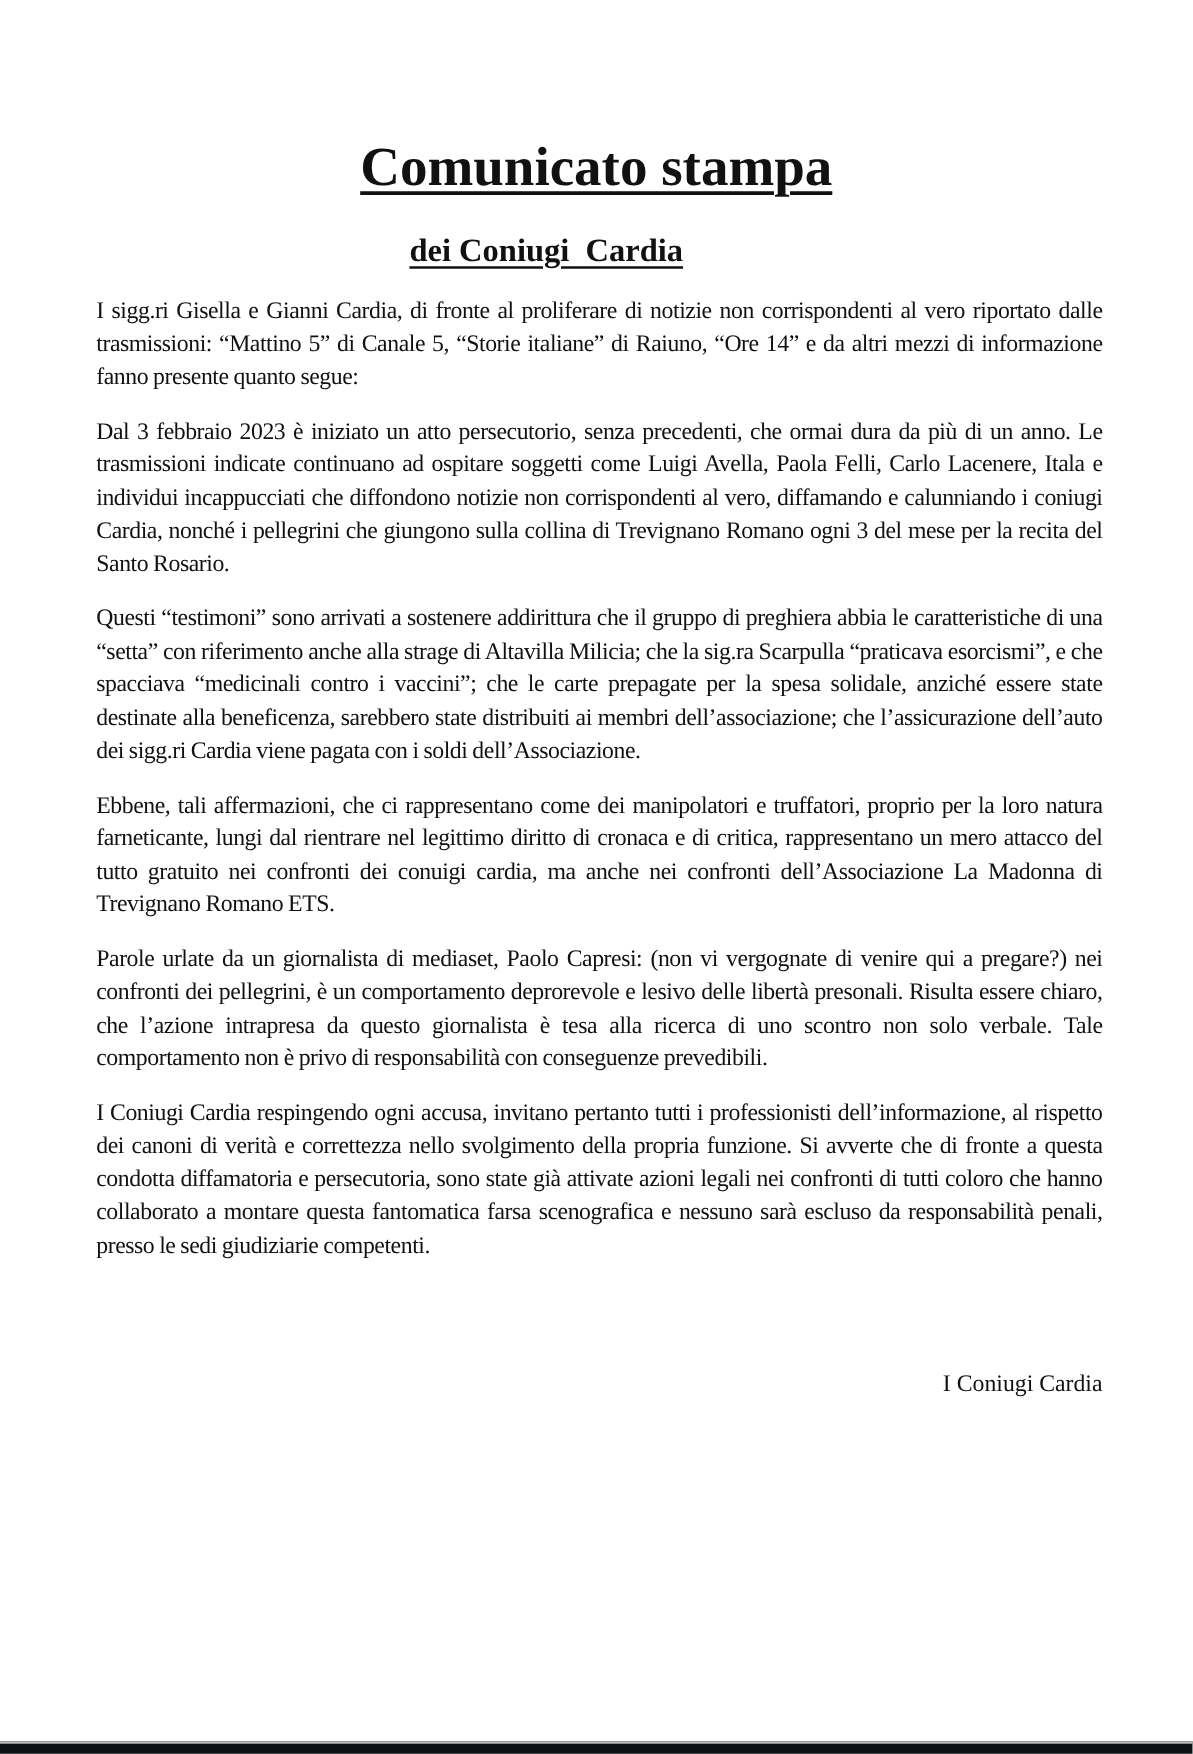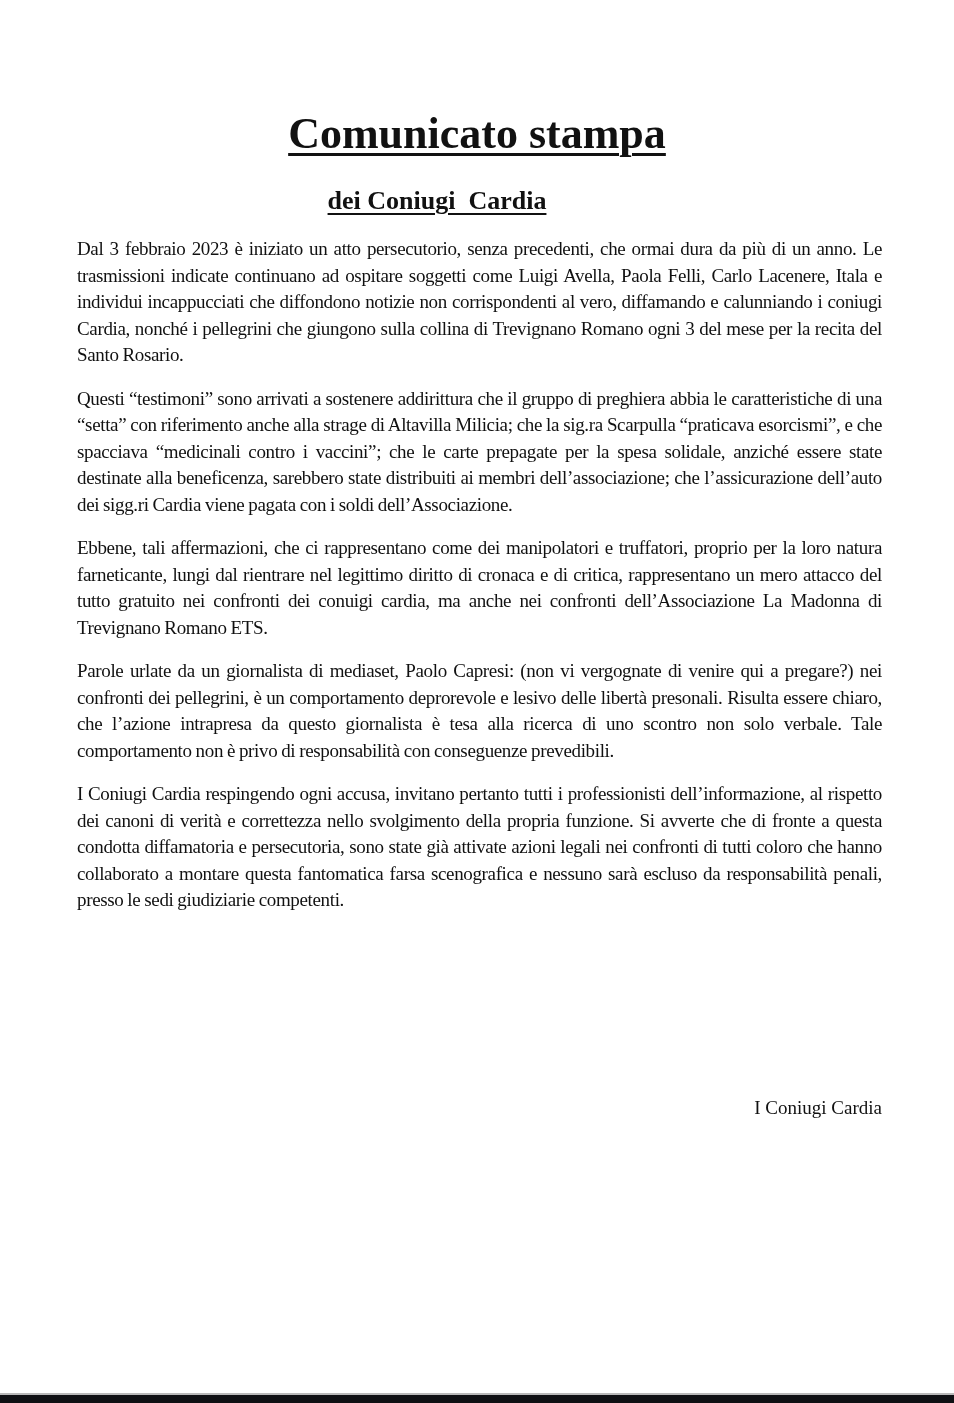--- a/index.html
+++ b/index.html
@@ -91,20 +91,21 @@
     }
   </style>
 </head>
 <body>
 
 <div class="page">
   <h1 class="title"><span>Comunicato stampa</span></h1>
   <h2 class="subtitle"><span>dei Coniugi  Cardia</span></h2>
 
   <div class="body-text">
+    <p class="para">I sigg.ri Gisella e Gianni Cardia, di fronte al proliferare di notizie non corrispondenti al vero riportato dalle trasmissioni: “Mattino 5” di Canale 5, “Storie italiane” di Raiuno, “Ore 14” e da altri mezzi di informazione fanno presente quanto segue:</p>
     <p class="para">Dal 3 febbraio 2023 è iniziato un atto persecutorio, senza precedenti, che ormai dura da più di un anno. Le trasmissioni indicate continuano ad ospitare soggetti come Luigi Avella, Paola Felli, Carlo Lacenere, Itala e individui incappucciati che diffondono notizie non corrispondenti al vero, diffamando e calunniando i coniugi Cardia, nonché i pellegrini che giungono   sulla collina di Trevignano Romano ogni 3 del mese per la recita del Santo Rosario.</p>
     <p class="para">Questi “testimoni” sono arrivati a sostenere addirittura che il gruppo di preghiera abbia le caratteristiche di una “setta” con riferimento anche alla strage di Altavilla Milicia; che la sig.ra Scarpulla “praticava esorcismi”, e che spacciava “medicinali contro i vaccini”; che le carte prepagate per la spesa solidale, anziché essere state destinate alla beneficenza, sarebbero state distribuiti ai membri dell’associazione; che l’assicurazione dell’auto dei sigg.ri Cardia viene pagata con i soldi dell’Associazione.</p>
     <p class="para">Ebbene, tali affermazioni, che ci rappresentano come dei manipolatori e truffatori, proprio per la loro natura farneticante, lungi dal rientrare nel legittimo diritto di cronaca e di critica, rappresentano un mero attacco del tutto gratuito nei confronti dei conuigi cardia, ma anche nei confronti dell’Associazione La Madonna di Trevignano Romano ETS.</p>
     <p class="para">Parole urlate da un giornalista di mediaset, Paolo Capresi: (non vi vergognate di venire qui a pregare?) nei confronti dei pellegrini, è un comportamento deprorevole e lesivo delle libertà presonali.  Risulta essere chiaro, che l’azione intrapresa da questo giornalista è tesa alla ricerca di uno scontro non solo verbale. Tale comportamento non è privo di responsabilità con conseguenze prevedibili.</p>
     <p class="para">I Coniugi Cardia respingendo ogni accusa, invitano pertanto tutti i professionisti dell’informazione, al rispetto dei canoni di verità e correttezza nello svolgimento della propria funzione. Si avverte che di fronte a questa condotta diffamatoria e persecutoria, sono state già attivate azioni legali nei confronti di tutti coloro che hanno collaborato a montare questa fantomatica farsa scenografica e nessuno sarà escluso da responsabilità penali, presso le sedi giudiziarie competenti.</p>
   </div>
 
   <div class="signature">I Coniugi Cardia</div>
 </div>
 

